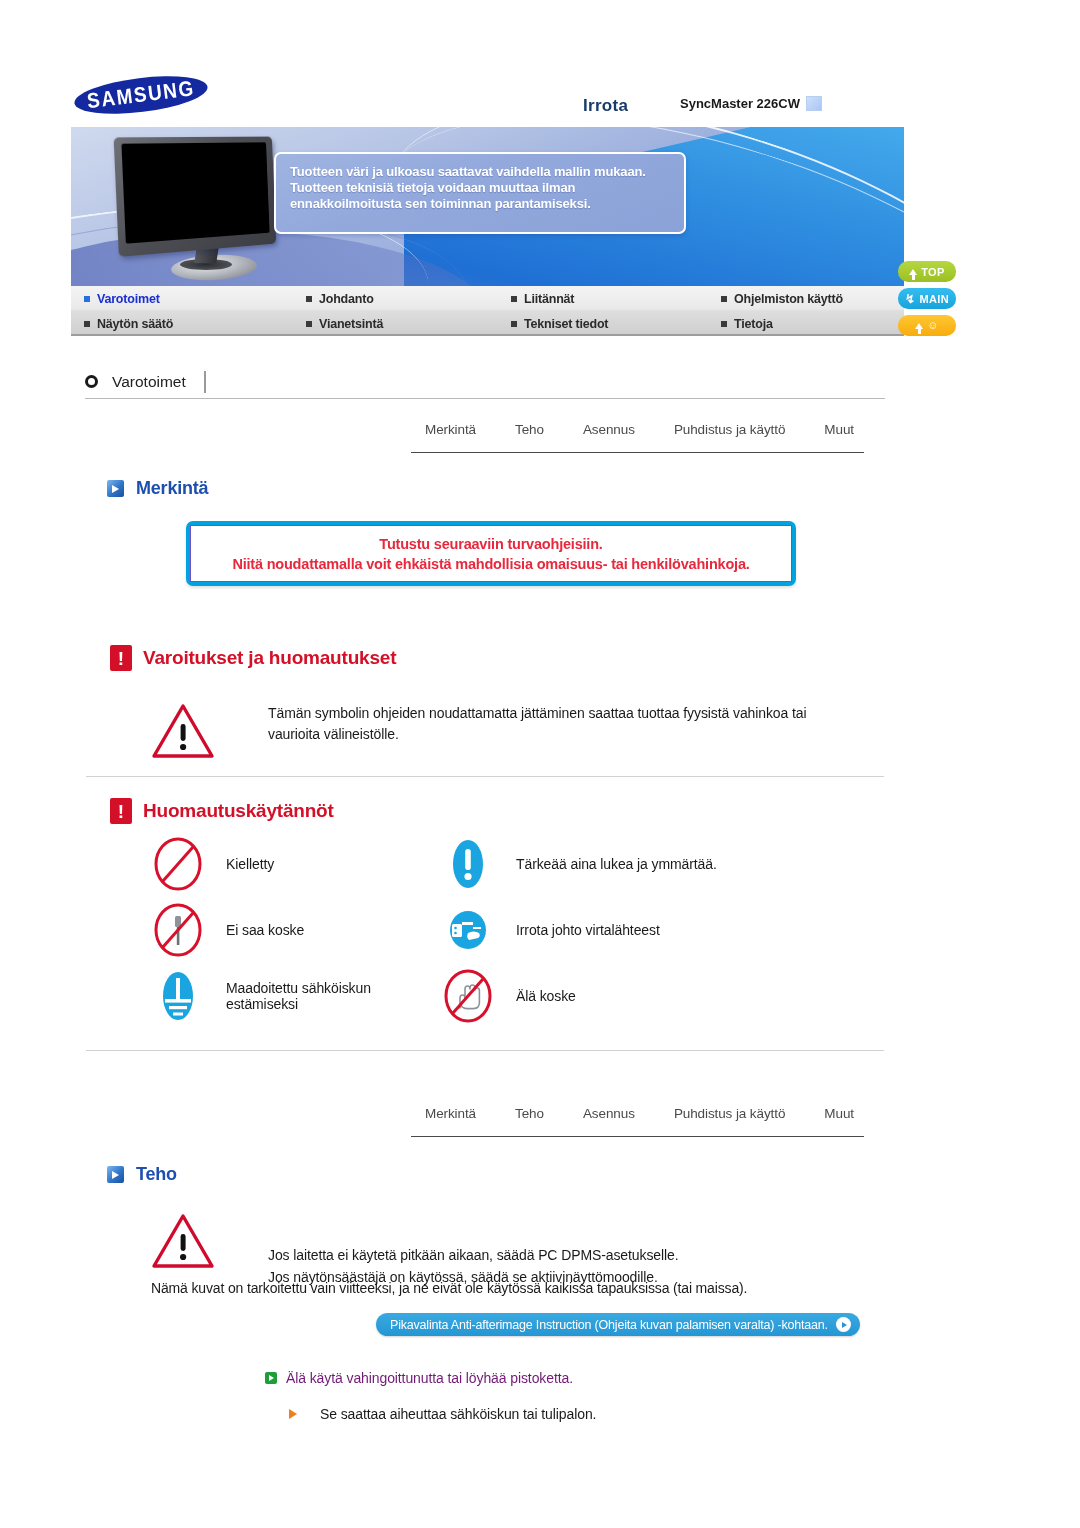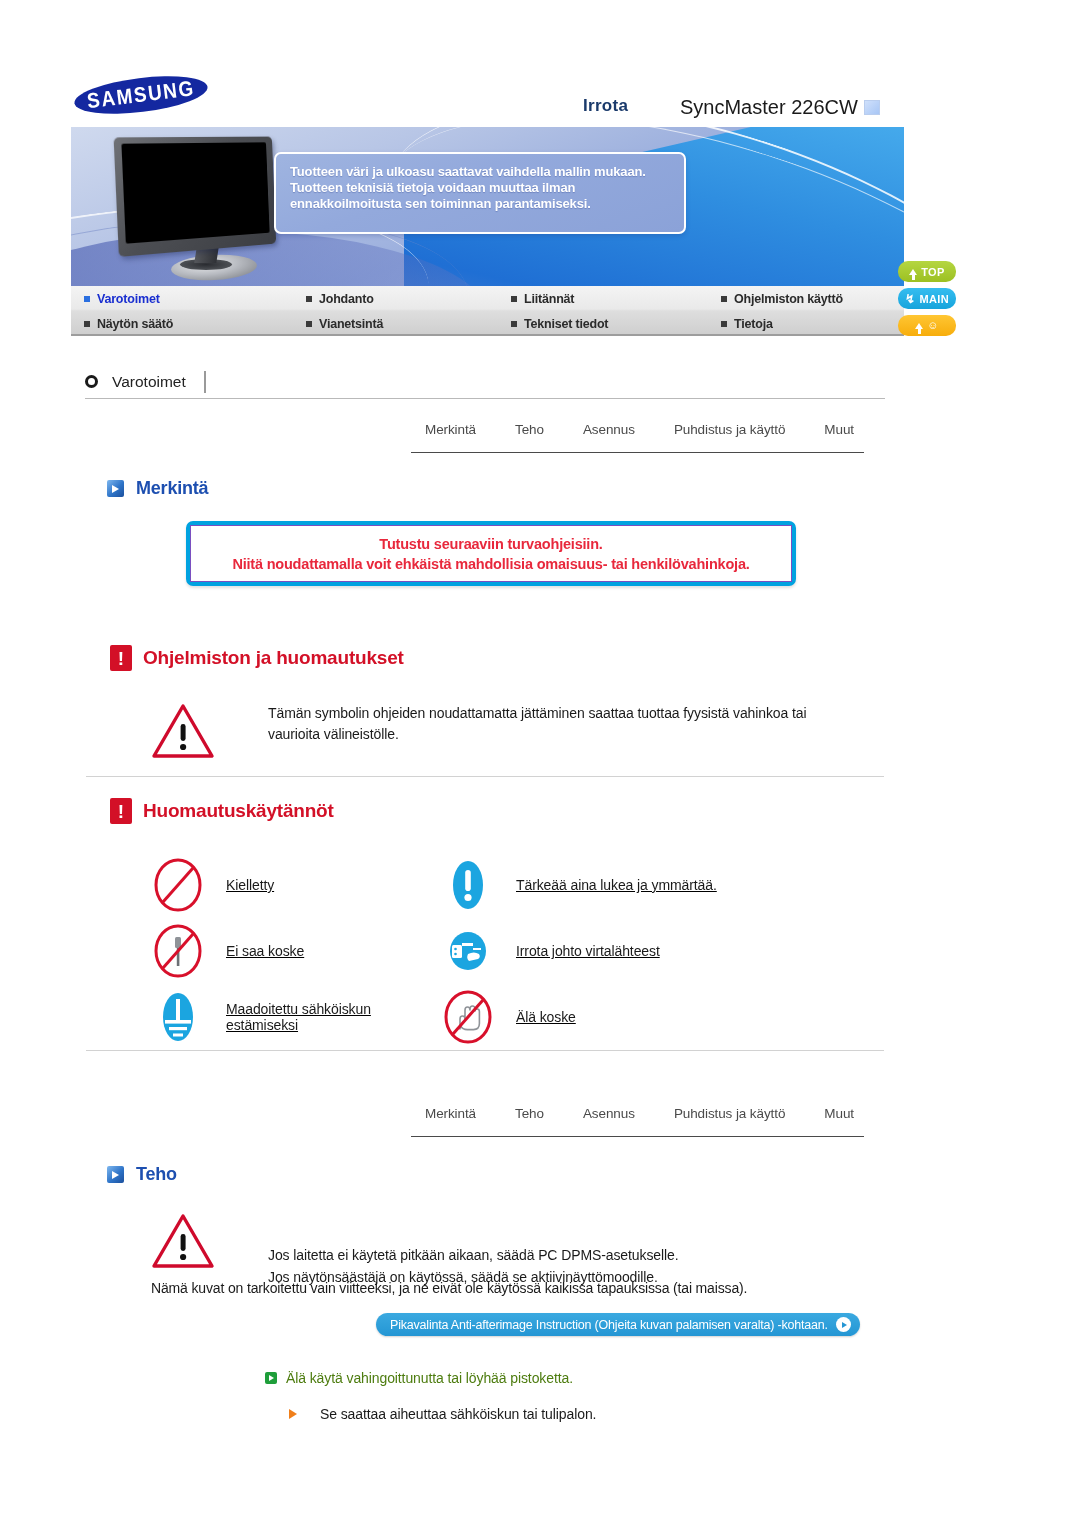--- a/index.html
+++ b/index.html
@@ -50,22 +50,23 @@
     letter-spacing: 0.3px;
   }
   .model-value-wrap {
     position: absolute;
     left: 680px; top: 96px;
     display: flex;
     align-items: center;
     gap: 6px;
   }
   .model-value {
-    font-size: 20px;
+    font-size: 13px;
     color: #1a1a1a;
+    font-weight: bold;
   }
   .model-swatch {
     width: 16px; height: 15px;
     background: linear-gradient(135deg,#cfe0fb 0%, #a8c6f5 100%);
     border: 1px solid #b9cdee;
   }
 
   
   .banner {
     position: absolute;
@@ -409,26 +410,25 @@
     position: absolute;
     font-size: 14px;
     color: #1a1a1a;
     line-height: 21px;
     letter-spacing: -0.1px;
   }
 
   
   .notice-grid {
     position: absolute;
-    left: 150px; top: 852px;
+    left: 150px; top: 831px;
     width: 730px;
     display: grid;
     grid-template-columns: 290px 1fr;
     grid-auto-rows: 66px;
-    text-decoration: underline;
   }
   .notice-cell {
     display: flex;
     align-items: center;
     gap: 20px;
   }
   .notice-cell .txt {
     font-size: 14px;
     color: #1a1a1a;
     letter-spacing: -0.1px;
@@ -517,21 +517,21 @@
   }
   .gsq i {
     width: 0; height: 0;
     border-top: 3px solid transparent;
     border-bottom: 3px solid transparent;
     border-left: 5px solid #ffffff;
     display: block;
     margin-left: 1px;
   }
   .bullet-green .txt {
-    font-size: 14px; color: #4d7c0f; letter-spacing: -0.1px;
+    font-size: 14px; color: #701a75; letter-spacing: -0.1px;
   }
 
   .bullet-orange {
     position: absolute;
     left: 289px; top: 1406px;
     display: flex;
     align-items: center;
     gap: 23px;
   }
   .otri {
@@ -660,21 +660,21 @@
   <div class="safety-box">
     <div class="safety-box-inner"></div>
     <p>Tutustu seuraaviin turvaohjeisiin.</p>
     <p>Niitä noudattamalla voit ehkäistä mahdollisia omaisuus- tai henkilövahinkoja.</p>
   </div>
 
   <div class="sec-red" style="left:110px; top:645px;">
     <span class="icon-exclsq">
         <span>!</span>
       </span>
-    <span class="label">Ohjelmiston ja huomautukset</span>
+    <span class="label">Varoitukset ja huomautukset</span>
   </div>
 
   <div class="warn-tri" style="left:151px; top:702px;">
     <svg width="64" height="58" viewBox="0 0 64 58">
       <path d="M32 4 L61 54 L3 54 Z" fill="#ffffff" stroke="#cf0a2c" stroke-width="3.4" stroke-linejoin="round"></path>
       <rect x="29.6" y="22" width="5" height="17" rx="2.4" fill="#111111"></rect>
       <circle cx="32.1" cy="45" r="3.1" fill="#111111"></circle>
     </svg>
   </div>
   <div class="warn-text" style="left:268px; top:703px; width:585px;">Tämän symbolin ohjeiden noudattamatta jättäminen saattaa tuottaa fyysistä vahinkoa tai vaurioita välineistölle.</div>

